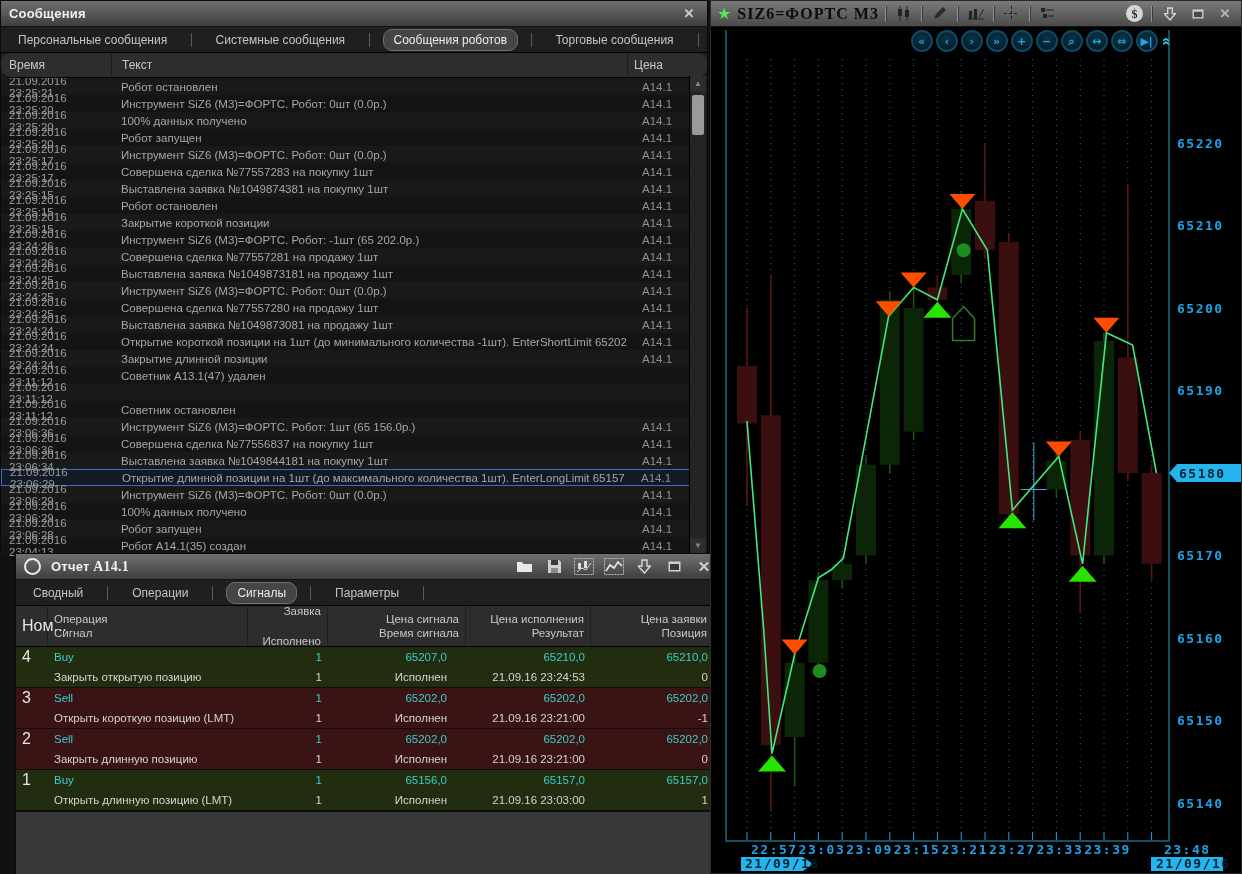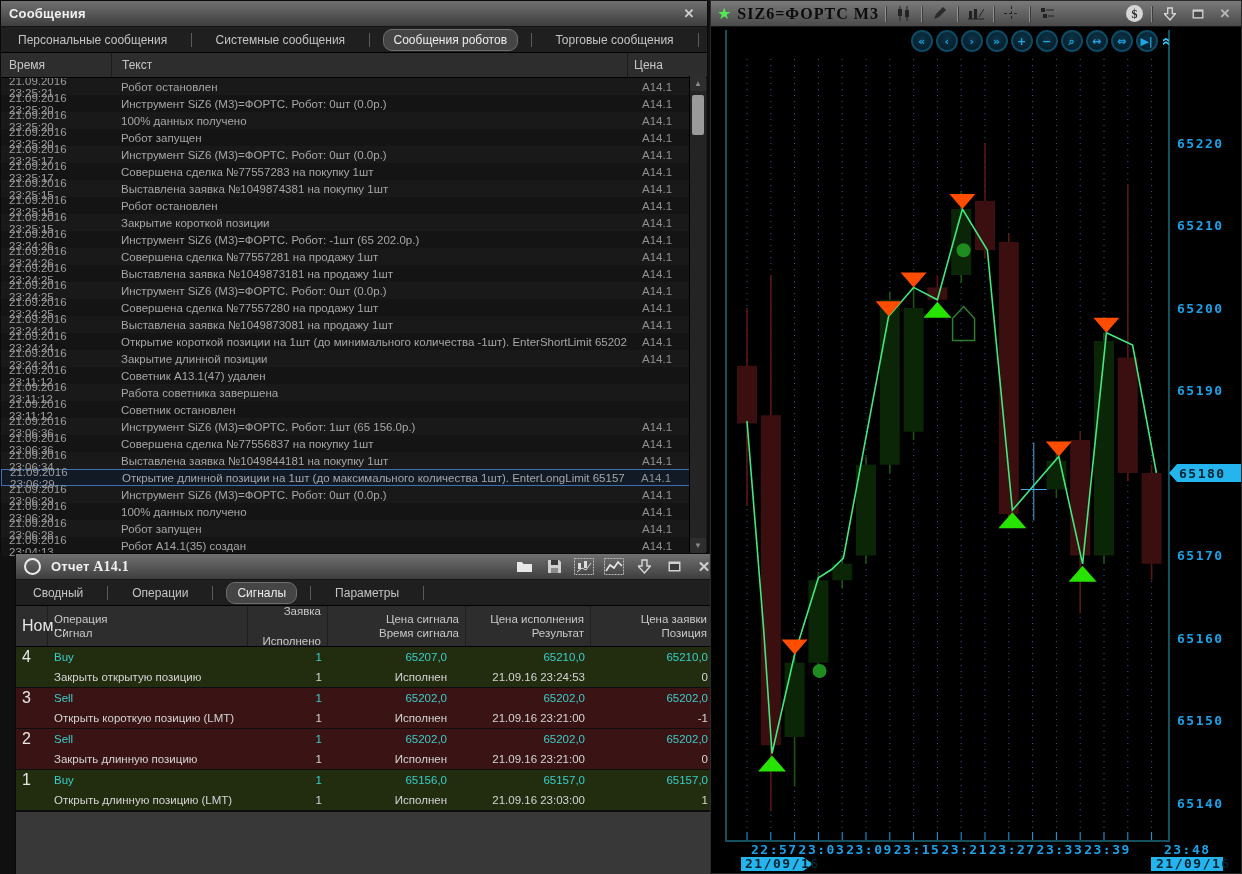--- a/index.html
+++ b/index.html
@@ -8,21 +8,21 @@
   .titlebar{height:26px;background:linear-gradient(#707070,#3e3e3e);display:flex;align-items:center;padding:0 8px;gap:15px;box-sizing:border-box;border-bottom:1px solid #141414;}
   .titlebar .wtitle{font-size:13px;font-weight:bold;color:#f0f0f0;letter-spacing:.2px;}
   .spacer{flex:1;}
   .tb-icon{width:20px;height:18px;display:flex;align-items:center;justify-content:center;color:#cfcfcf;font-size:13px;font-weight:bold;cursor:default;}
   .tabbar{height:25px;background:#1f1f1f;border-bottom:1px solid #000;display:flex;align-items:center;padding:0 6px;gap:10px;}
   .tab{font-size:12px;color:#c4c4c4;padding:3px 10px;border-radius:9px;border:1px solid transparent;white-space:nowrap;}
   .tab.active{background:#454545;border-color:#6e6e6e;color:#ececec;}
   .tabsep{width:1px;height:14px;background:#5a5a5a;margin:0 3px;}
   
   #msgwin{left:0;top:0;width:708px;height:553px;}
-  .mheader{height:24px;background:#2d2d2d;border-bottom:1px solid #000;display:flex;align-items:center;font-size:12px;color:#c6c6c6;}
+  .mheader{height:24px;background:#2d2d2d;border-bottom:1px solid #000;display:flex;align-items:center;font-size:12px;color:#c6c6c6;border-radius:9px;}
   .mheader .hc{border-left:1px solid #1c1c1c;height:100%;display:flex;align-items:center;}
   .mrows{height:478px;overflow:hidden;background:#131313;position:relative;margin-right:9px;}
   .mrow{height:17px;display:flex;align-items:center;font-size:11.5px;color:#a6a6a6;box-sizing:border-box;}
   .mrow:nth-child(odd){background:#191919;}
   .mrow:nth-child(even){background:#141414;}
   .mrow.sel{border:1px solid #3c6fb3;background:#121a26;}
   .c-time{width:102px;padding-left:8px;flex:none;color:#9d9d9d;}
   .c-text{flex:1;padding-left:10px;overflow:hidden;white-space:nowrap;}
   .c-robot{width:56px;flex:none;color:#8f8f8f;}
   .vscroll{position:absolute;right:1px;top:75px;width:16px;height:477px;background:#242424;border-left:1px solid #000;}
@@ -173,21 +173,20 @@
         <span class="c-text">Закрытие длинной позиции</span>
         <span class="c-robot">A14.1</span>
       </div>
       <div class="mrow">
         <span class="c-time">21.09.2016 23:11:12</span>
         <span class="c-text">Советник A13.1(47) удален</span>
         <span class="c-robot"></span>
       </div>
       <div class="mrow">
         <span class="c-time">21.09.2016 23:11:12</span>
-        <span class="c-text">Работа советника завершена</span>
         <span class="c-robot"></span>
       </div>
       <div class="mrow">
         <span class="c-time">21.09.2016 23:11:12</span>
         <span class="c-text">Советник остановлен</span>
         <span class="c-robot"></span>
       </div>
       <div class="mrow">
         <span class="c-time">21.09.2016 23:06:36</span>
         <span class="c-text">Инструмент SiZ6 (M3)=ФОРТС. Робот: 1шт (65 156.0р.)</span>

